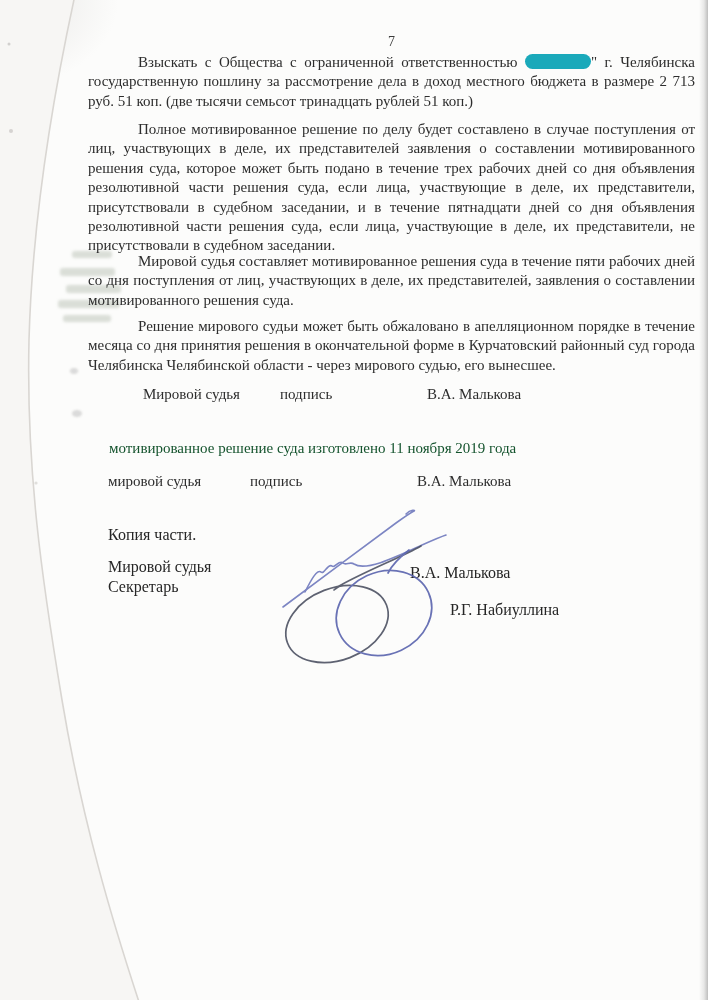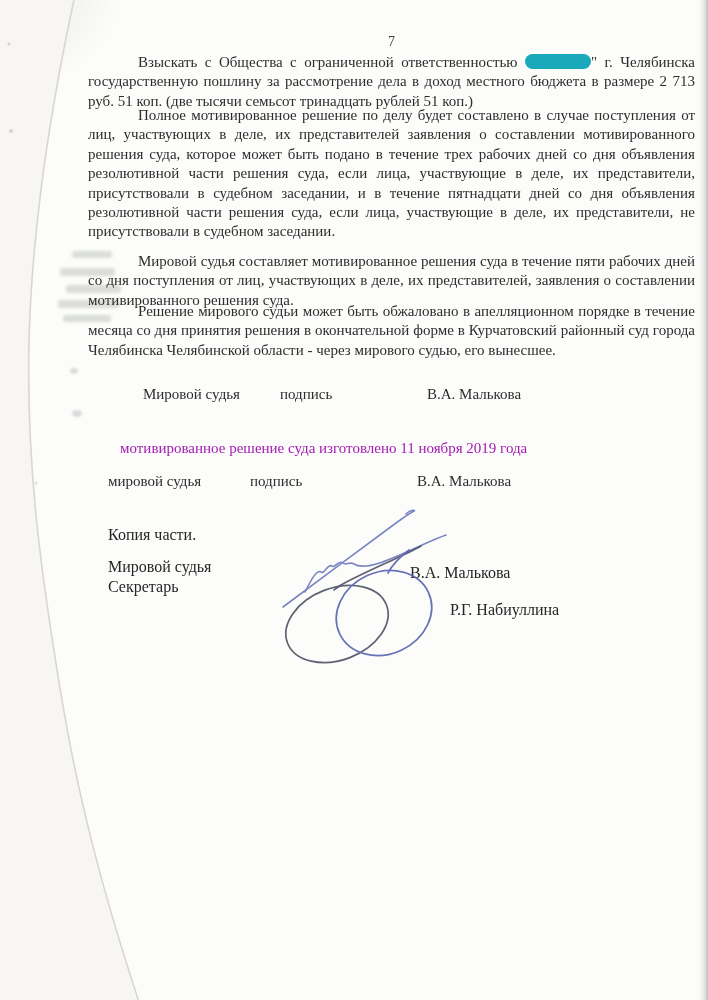--- a/index.html
+++ b/index.html
@@ -40,42 +40,42 @@
     text-align: center;
     font-size: 14px; color: #3c3c3c;
   }
   p.body-par {
     position: absolute; left: 88px; width: 607px; margin: 0;
     font-size: 15px; line-height: 19.4px;
     text-align: justify; text-indent: 50px;
     color: #2d2d2d;
   }
   #par-decree { top: 53px; }
-  #par-full-decision { top: 106px; }
+  #par-full-decision { top: 120px; }
   #par-preparation { top: 252px; font-family: Liberation Serif, serif; }
-  #par-appeal { top: 302px; }
+  #par-appeal { top: 317px; }
   .redaction {
     display: inline-block;
     width: 66px; height: 15px;
     border-radius: 8px;
     vertical-align: -2px;
     background: #1aa9ba;
   }
   .sig-row {
     position: absolute; left: 88px; width: 607px; height: 22px;
     font-size: 15px; color: #2d2d2d;
   }
   .sig-row span { position: absolute; white-space: nowrap; }
   #sig-row-1 { top: 386px; }
   #sig-row-1 .role { left: 55px; }
   #sig-row-1 .placeholder { left: 192px; }
   #sig-row-1 .name { left: 339px; }
   #prep-note {
-    position: absolute; left: 120px; top: 440px;
-    font-size: 15px; color: #a21caf; white-space: nowrap;
+    position: absolute; left: 109px; top: 440px;
+    font-size: 15px; color: #14532d; white-space: nowrap;
   }
   #sig-row-2 { top: 473px; }
   #sig-row-2 .role { left: 20px; }
   #sig-row-2 .placeholder { left: 162px; }
   #sig-row-2 .name { left: 329px; }
   .cert span {
     position: absolute; white-space: nowrap;
     font-size: 16px; color: #262626;
   }
   #cert-statement { left: 108px; top: 526px; }

